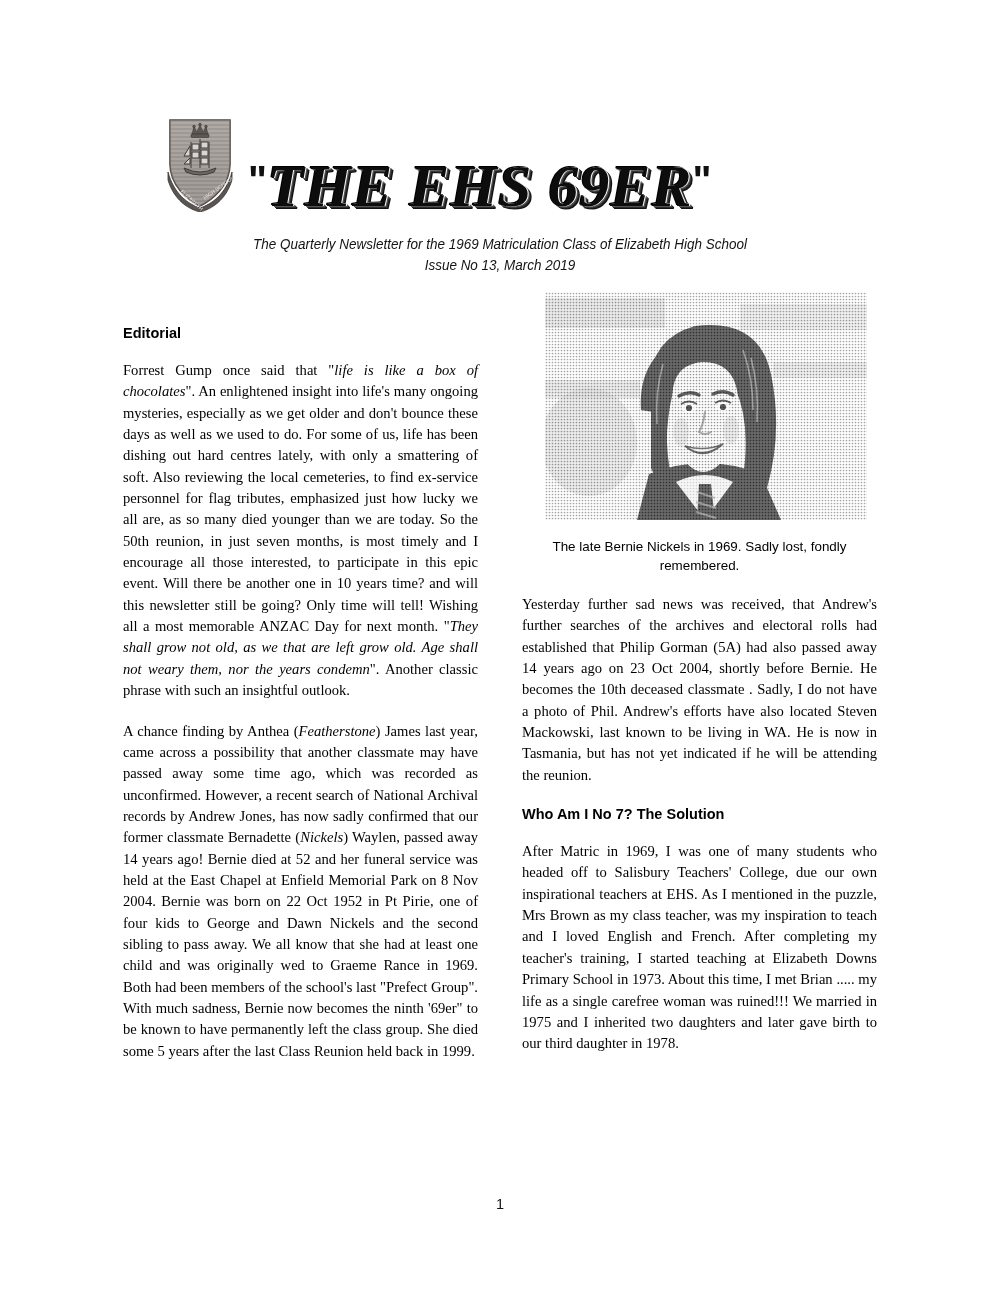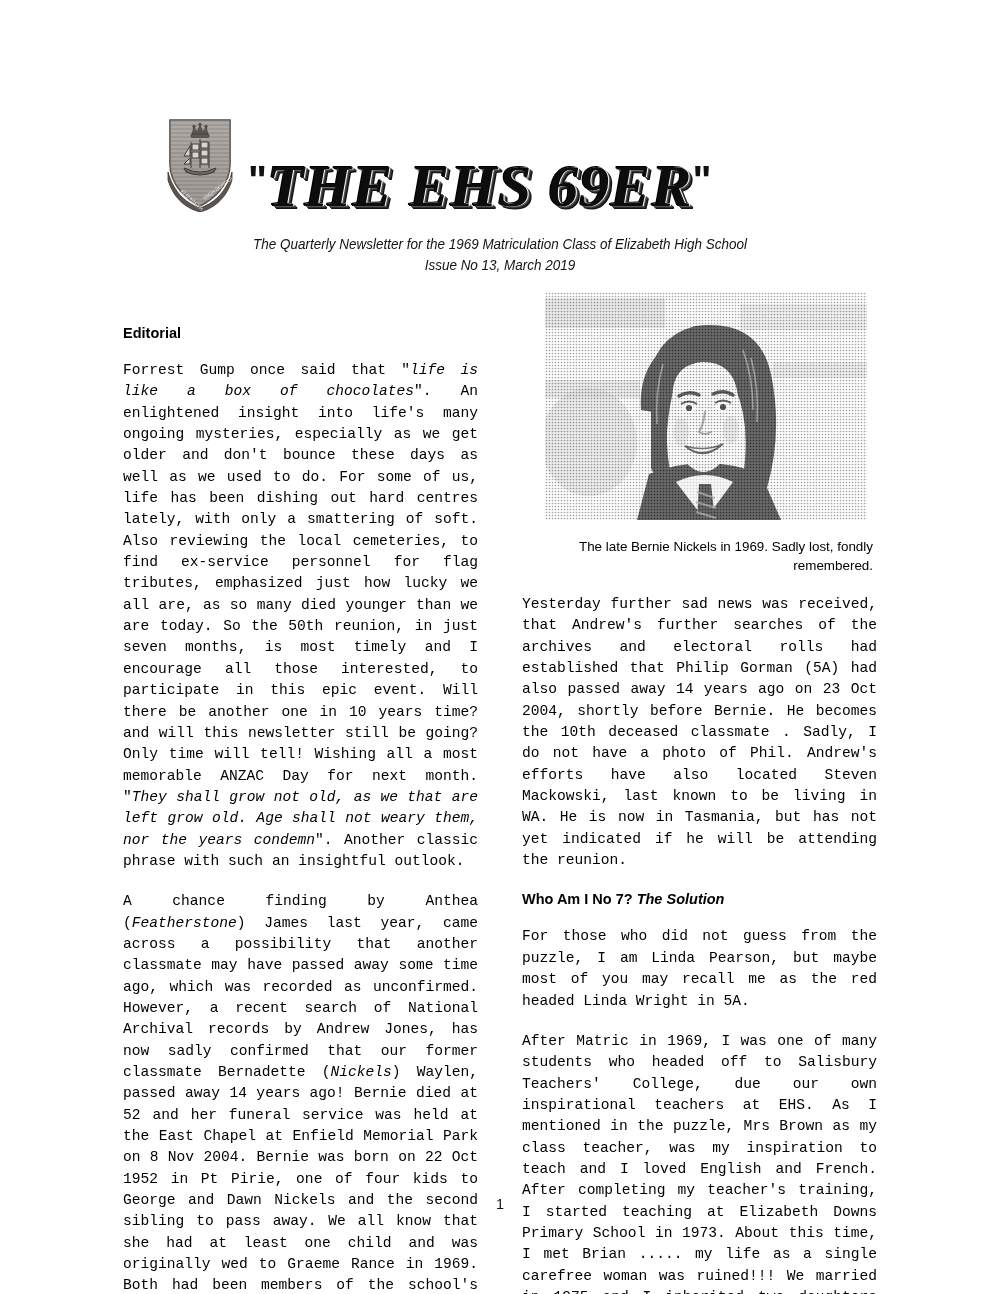--- a/index.html
+++ b/index.html
@@ -93,25 +93,24 @@
   .col-right { left: 522px; }
 
   h2.section {
     font-family: "Liberation Sans", sans-serif;
     font-size: 14.5px;
     font-weight: bold;
     margin: 0 0 18px 0;
     line-height: 18px;
   }
   h2.section .sol {
-    font-style: italic;
     font-weight: bold;
   }
   p.body {
-    font-family: Liberation Mono, monospace;
+    font-family: Liberation Serif, serif;
     font-size: 14.6px;
     line-height: 21.35px;
     text-align: justify;
     margin: 0 0 19px 0;
     hyphens: none;
   }
   p.body.last { margin-bottom: 0; }
   .it { font-style: italic; }
 
   
@@ -121,21 +120,21 @@
     height: 228px;
     margin: 0 0 0 23px;
     overflow: hidden;
     background: #efefef;
   }
   .photo-frame svg { display: block; }
   .caption {
     font-family: "Liberation Sans", sans-serif;
     font-size: 13.4px;
     line-height: 19px;
-    text-align: right;
+    text-align: center;
     margin: 17px 0 19px 0;
     padding: 0 4px;
   }
   .spacer-top { height: 4px; }
 
   
   .page-number {
     position: absolute;
     left: 0;
     top: 1196px;
@@ -310,20 +309,19 @@
       </svg>
     </div>
 
     <div class="caption">The late Bernie Nickels in 1969. Sadly lost, fondly remembered.</div>
 
     <p class="body">Yesterday further sad news was received, that Andrew's further searches of the archives and electoral rolls had established that Philip Gorman (5A) had also passed away 14 years ago on 23 Oct 2004, shortly before Bernie. He becomes the 10th deceased classmate . Sadly, I do not have a photo of Phil. Andrew's efforts have also located Steven Mackowski, last known to be living in WA. He is now in Tasmania, but has not yet indicated if he will be attending the reunion.</p>
 
     <h2 class="section"><span>Who Am I No 7?</span>
       <span class="sol">The Solution</span></h2>
 
-    <p class="body">For those who did not guess from the puzzle, I am Linda Pearson, but maybe most of you may recall me as the red headed Linda Wright in 5A.</p>
 
     <p class="body last">After Matric in 1969, I was one of many students who headed off to Salisbury Teachers' College, due our own inspirational teachers at EHS. As I mentioned in the puzzle, Mrs Brown as my class teacher, was my inspiration to teach and I loved English and French. After completing my teacher's training, I started teaching at Elizabeth Downs Primary School in 1973. About this time, I met Brian ..... my life as a single carefree woman was ruined!!! We married in 1975 and I inherited two daughters and later gave birth to our third daughter in 1978.</p>
   </div>
 
   <div class="page-number">1</div>
 
 </div>
 
 </body></html>

